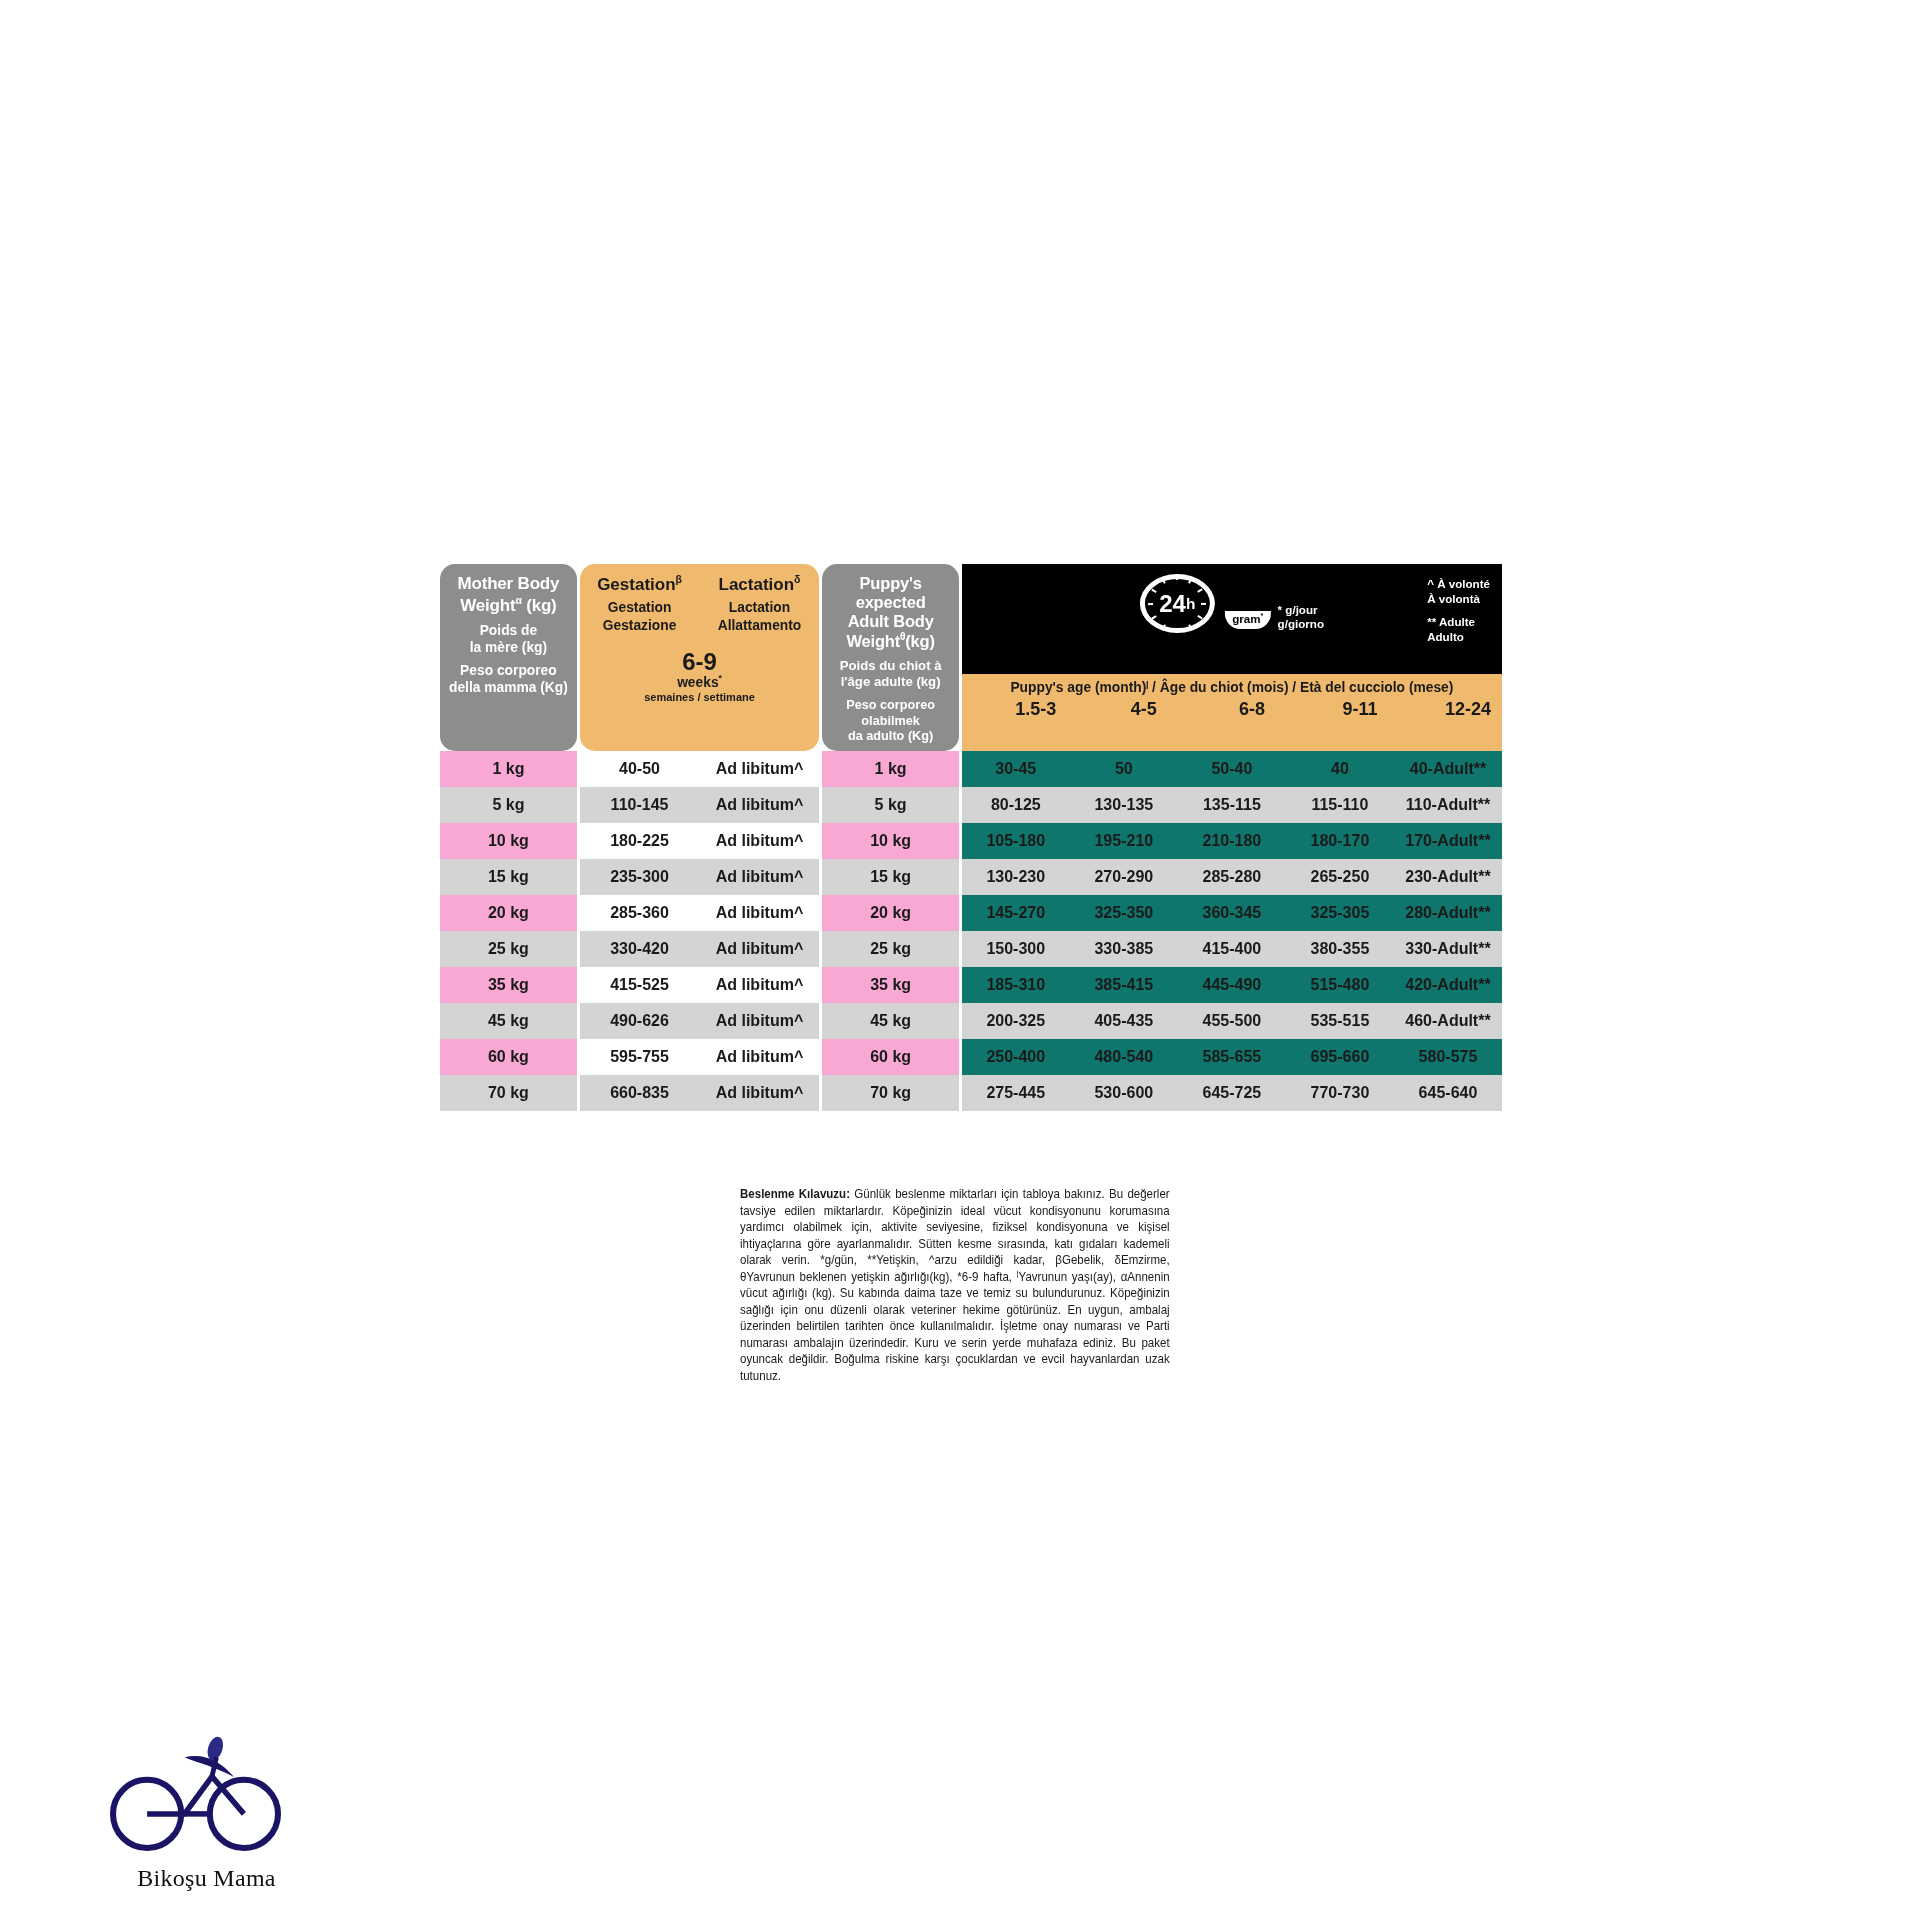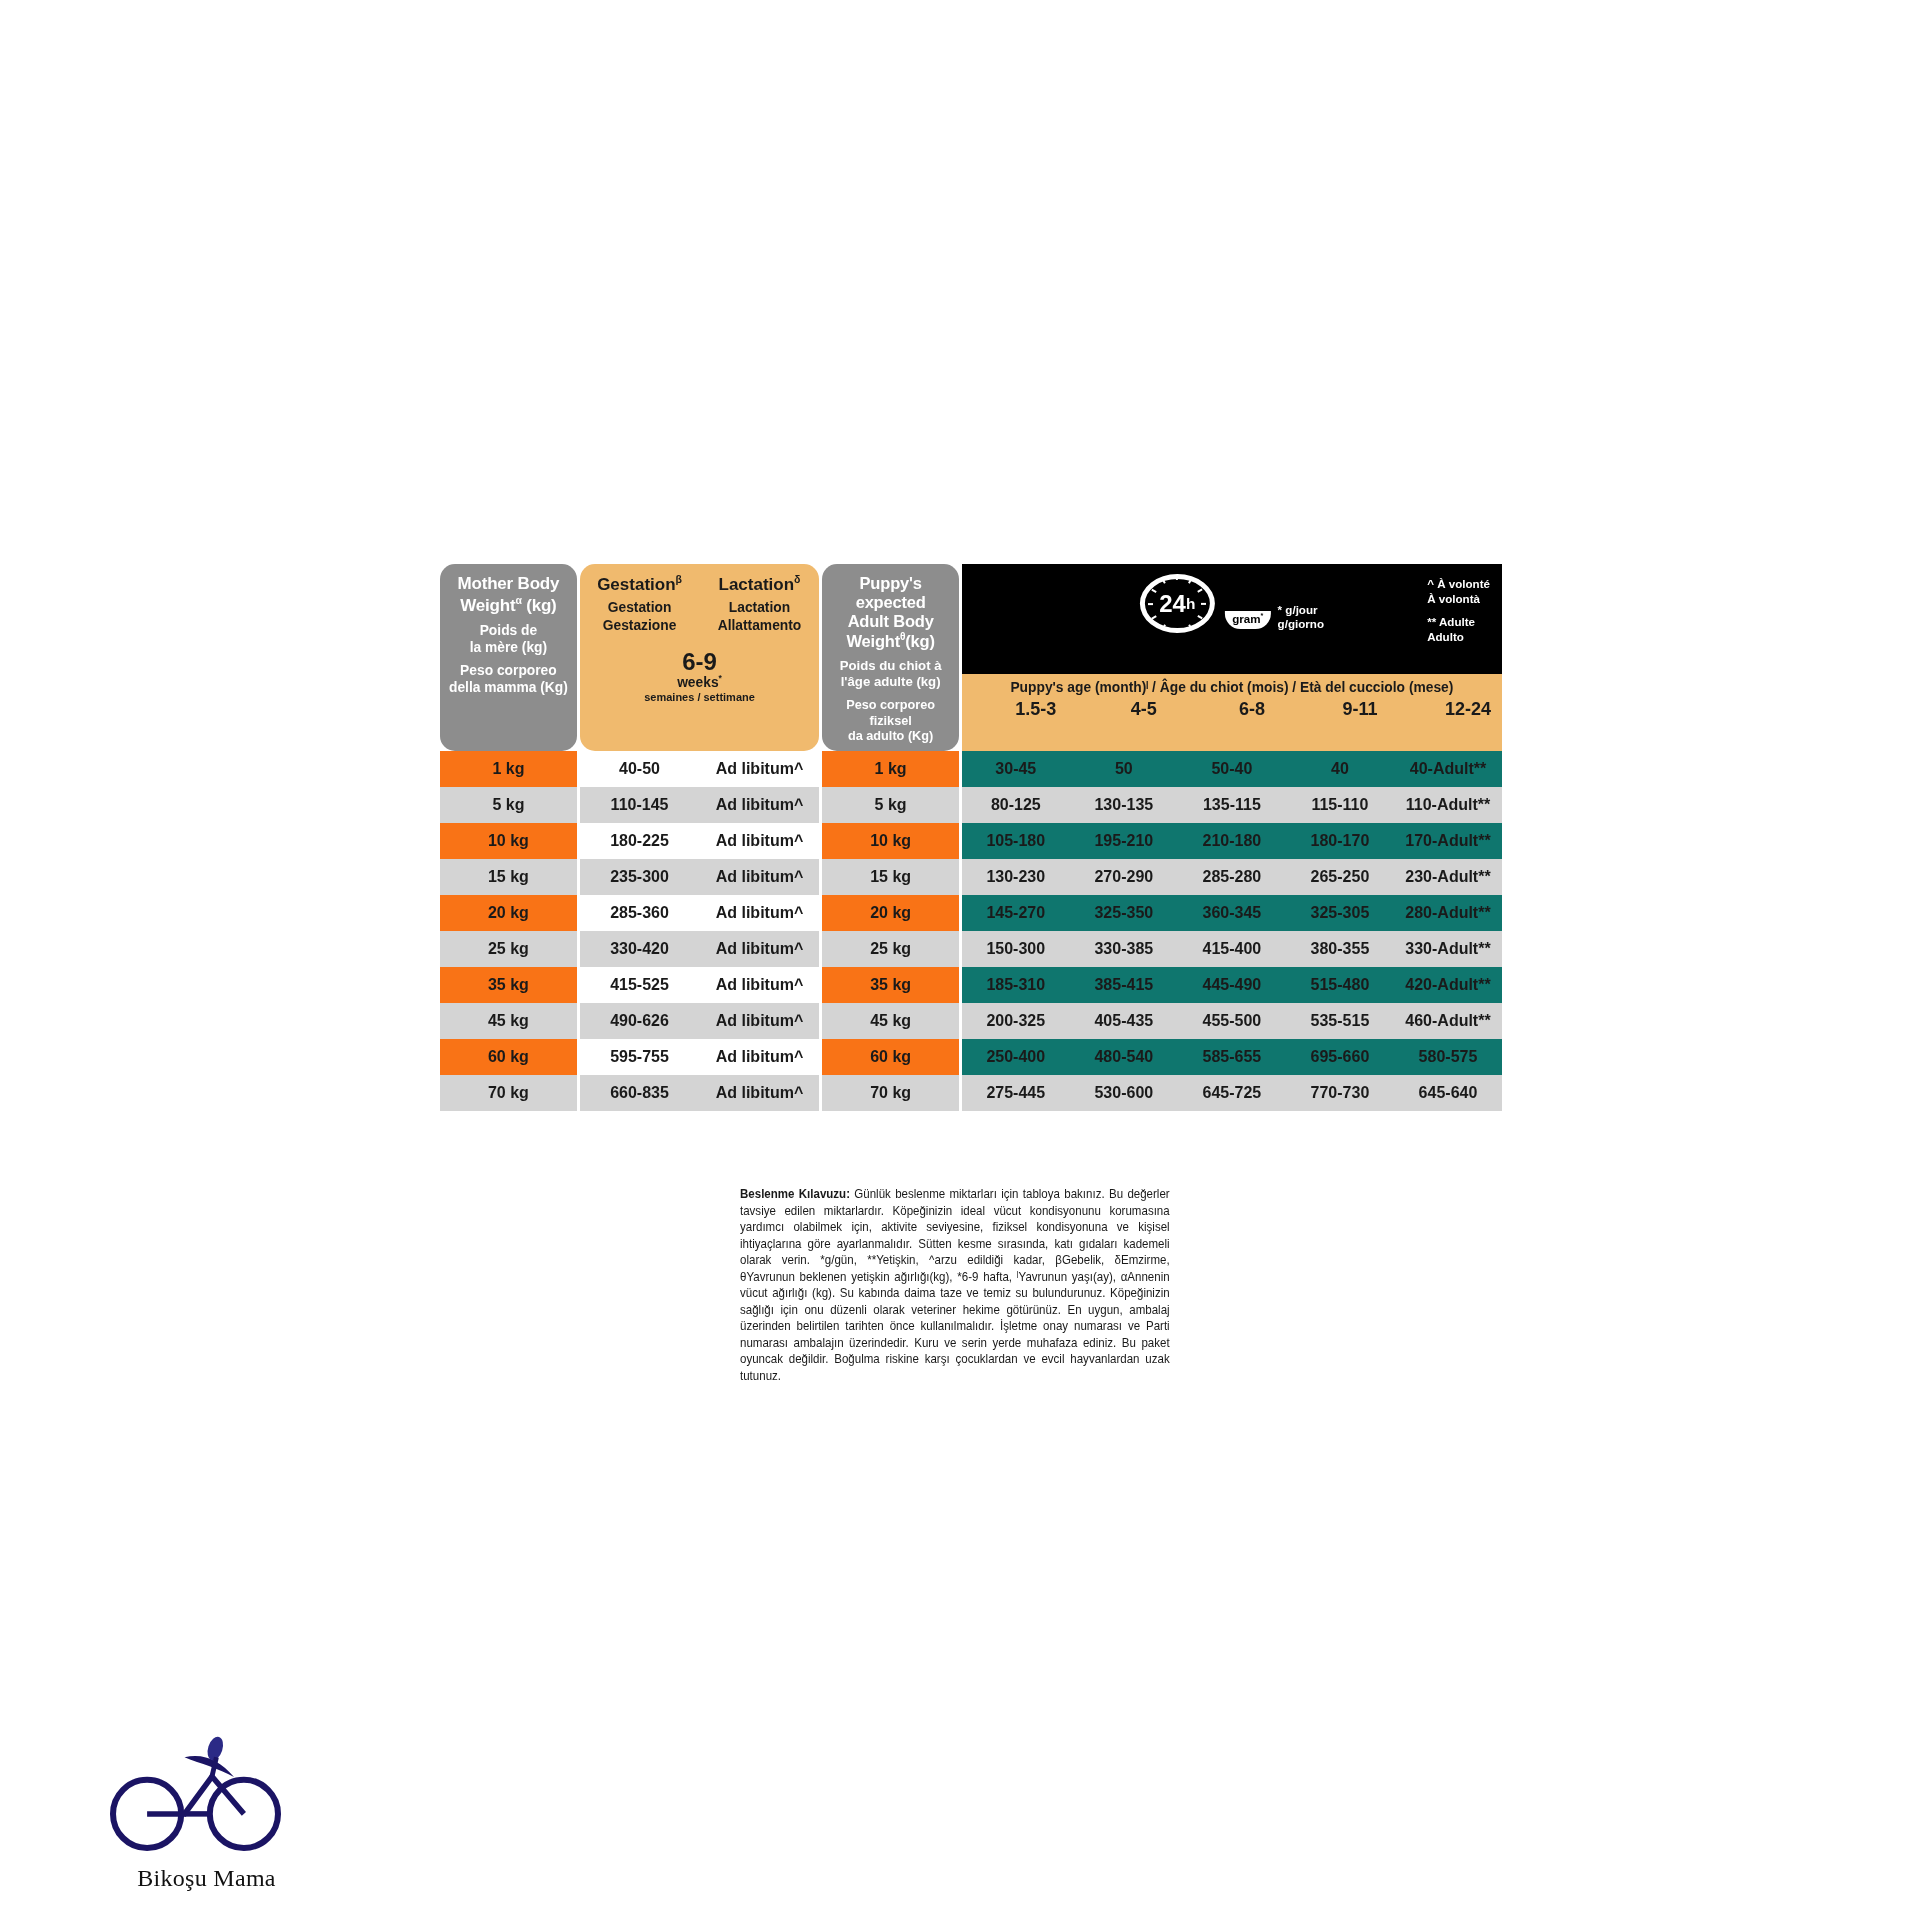--- a/index.html
+++ b/index.html
@@ -253,21 +253,21 @@
     font-weight: bold;
     color: #1a1a1a;
     height: 36px;
   }
   .cell-w { font-weight: bold; color: #1a1a1a; }
   .mother-cell { width: 138px; }
   .gl-cell { width: 121px; }
   .puppy-cell { width: 138px; }
   .age-cell { width: 109px; }
 
-  .bg-dark { background: #f97316; }
+  .bg-dark { background: #f9a8d4; }
   .bg-light { background: #d4d4d4; }
   .bg-white { background: #0f766e; }
   .bg-gl-dark { background: #d4d4d4; }
   .bg-gl-light { background: #ffffff; }
 
   
   #legal-text {
     position: absolute;
     left: 740px;
     top: 1186px;
@@ -353,21 +353,21 @@
       <div class="l1">
         <span>Puppy's expected</span><br>
         <span>Adult Body</span><br>
         <span>Weight</span><span class="sup">θ</span><span>(kg)</span>
       </div>
       <div class="l2">
         <span>Poids du chiot à</span><br>
         <span>l'âge adulte (kg)</span>
       </div>
       <div class="l3">
-        <span>Peso corporeo fiziksel</span><br>
+        <span>Peso corporeo olabilmek</span><br>
         <span>da adulto (Kg)</span>
       </div>
     </div>
 
     <div class="gap"></div>
 
     <div class="block-ages">
       <div class="ages-black">
         <div class="clock-wrap">
           <div class="clock">

